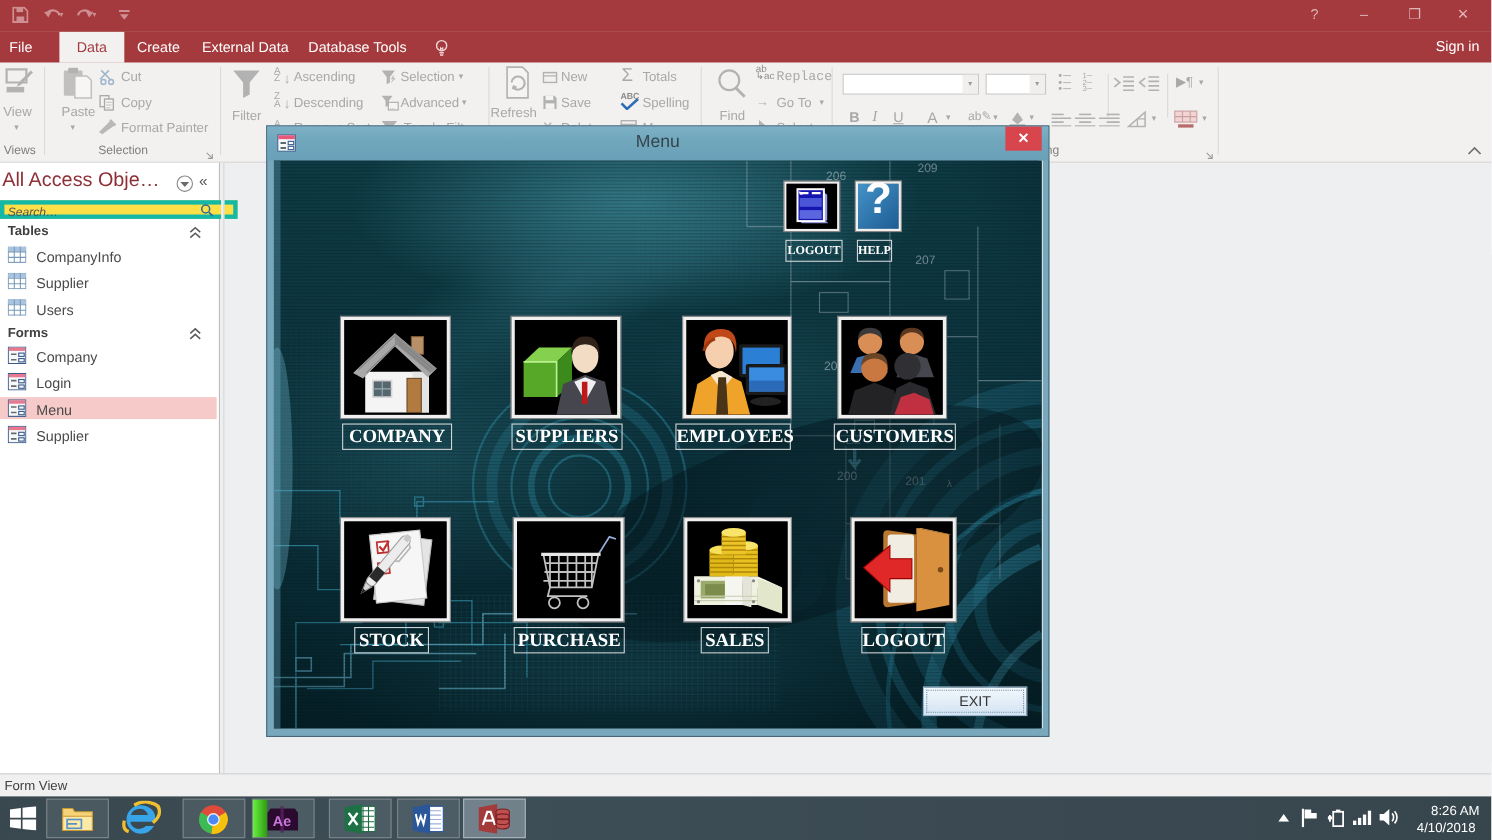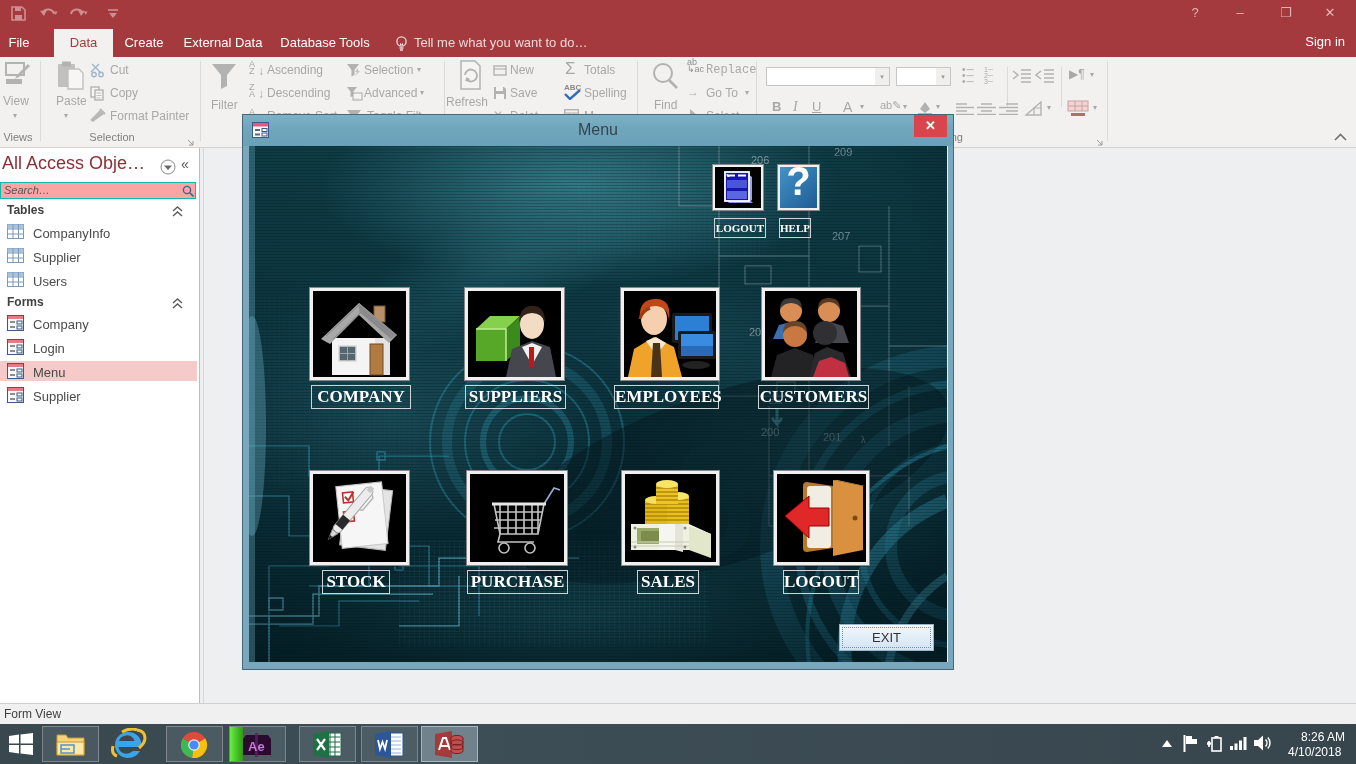--- a/index.html
+++ b/index.html
@@ -20,21 +20,21 @@
 .ric { position:absolute; }
 .tblicon { position:absolute; }
 .glabel { position:absolute; top:74px; font-size:11px; color:#7e7e7e; text-align:center; }
 .rlabel { position:absolute; font-size:12px; color:#a8a8a8; }
 .dl { position:absolute; top:76px; width:10px; height:10px; }
 
 #workarea { position:absolute; left:0; top:148px; width:1356px; height:555px; background:#edeff0; }
 #navpane { position:absolute; left:0; top:0; width:200px; height:555px; background:#fff; border-right:1px solid #bdbdbd; }
 #navpane2 { position:absolute; left:201px; top:0; width:3px; height:555px; background:#eceef0; border-right:1px solid #d7d7d7; }
 #navtitle { position:absolute; left:2px; top:5px; font-size:18px; color:#8e2e35; white-space:nowrap; }
-#searchbox { position:absolute; left:0px; top:34px; width:196px; height:17px; border:1px solid #14b8a6; background:#fca5a5; font-size:11px; font-style:italic; color:#555; line-height:15px; padding-left:3px; }
+#searchbox { position:absolute; left:0px; top:34px; width:216px; height:17px; border:4px solid #14b8a6; background:#fde047; font-size:11px; font-style:italic; color:#555; line-height:15px; padding-left:3px; }
 .navhdr { position:absolute; left:7px; font-size:12px; font-weight:bold; color:#404040; }
 .navitem { position:absolute; left:33px; font-size:13px; color:#4a4a4a; }
 
 #statusbar { position:absolute; left:0; top:703px; width:1356px; height:21px; background:#f0f0f0; border-top:1px solid #d0d0d0; font-size:12px; color:#404040; line-height:20px; padding-left:4px; }
 
 #taskbar { position:absolute; left:0; top:724px; width:1356px; height:40px; background:linear-gradient(90deg,#39474e,#3e4e56 30%,#3b4a52 70%,#37454d);padding-left:43px; }
 .tbtn { position:absolute; top:2px; width:57px; height:36px; border:1px solid #7d868b; background:rgba(122,138,148,0.25); }
 .tray { position:absolute; color:#fff; }
 
 #menuwin { position:absolute; left:242px; top:114px; width:712px; height:556px; background:#79a7bb; border:1px solid #48667a; }
@@ -83,21 +83,20 @@
     <div class="tab" style="left:0; width:38px;">File</div>
     <div class="tab" id="hometab" style="left:54px; width:59px;">Data</div>
     <div class="tab" style="left:113px; width:62px;">Create</div>
     <div class="tab" style="left:175px; width:96px;">External Data</div>
     <div class="tab" style="left:271px; width:108px;">Database Tools</div>
     <svg style="position:absolute; left:395px; top:7px;" width="13" height="16" viewBox="0 0 13 16">
       <circle cx="6.5" cy="5.5" r="4.6" fill="none" stroke="#f0d8d8" stroke-width="1.3"></circle>
       <path d="M4.5 12 h4 M5 14 h3" stroke="#f0d8d8" stroke-width="1.3"></path>
       <path d="M5.5 9.5 v-2 l1 1 l1 -1 v2" fill="none" stroke="#f0d8d8" stroke-width="1"></path>
     </svg>
-    <div class="tab" style="left:414px; width:220px; text-align:left; color:#f0d8d8;">Tell me what you want to do…</div>
     <div id="signin">Sign in</div>
   </div>
 
   <div id="ribbon">
     <div class="rsep" style="left:40px;"></div>
     <div class="rsep" style="left:200px;"></div>
     <div class="rsep" style="left:444px;"></div>
     <div class="rsep" style="left:637px;"></div>
     <div class="rsep" style="left:756px;"></div>
     <div class="rsep" style="left:1107px;"></div>

